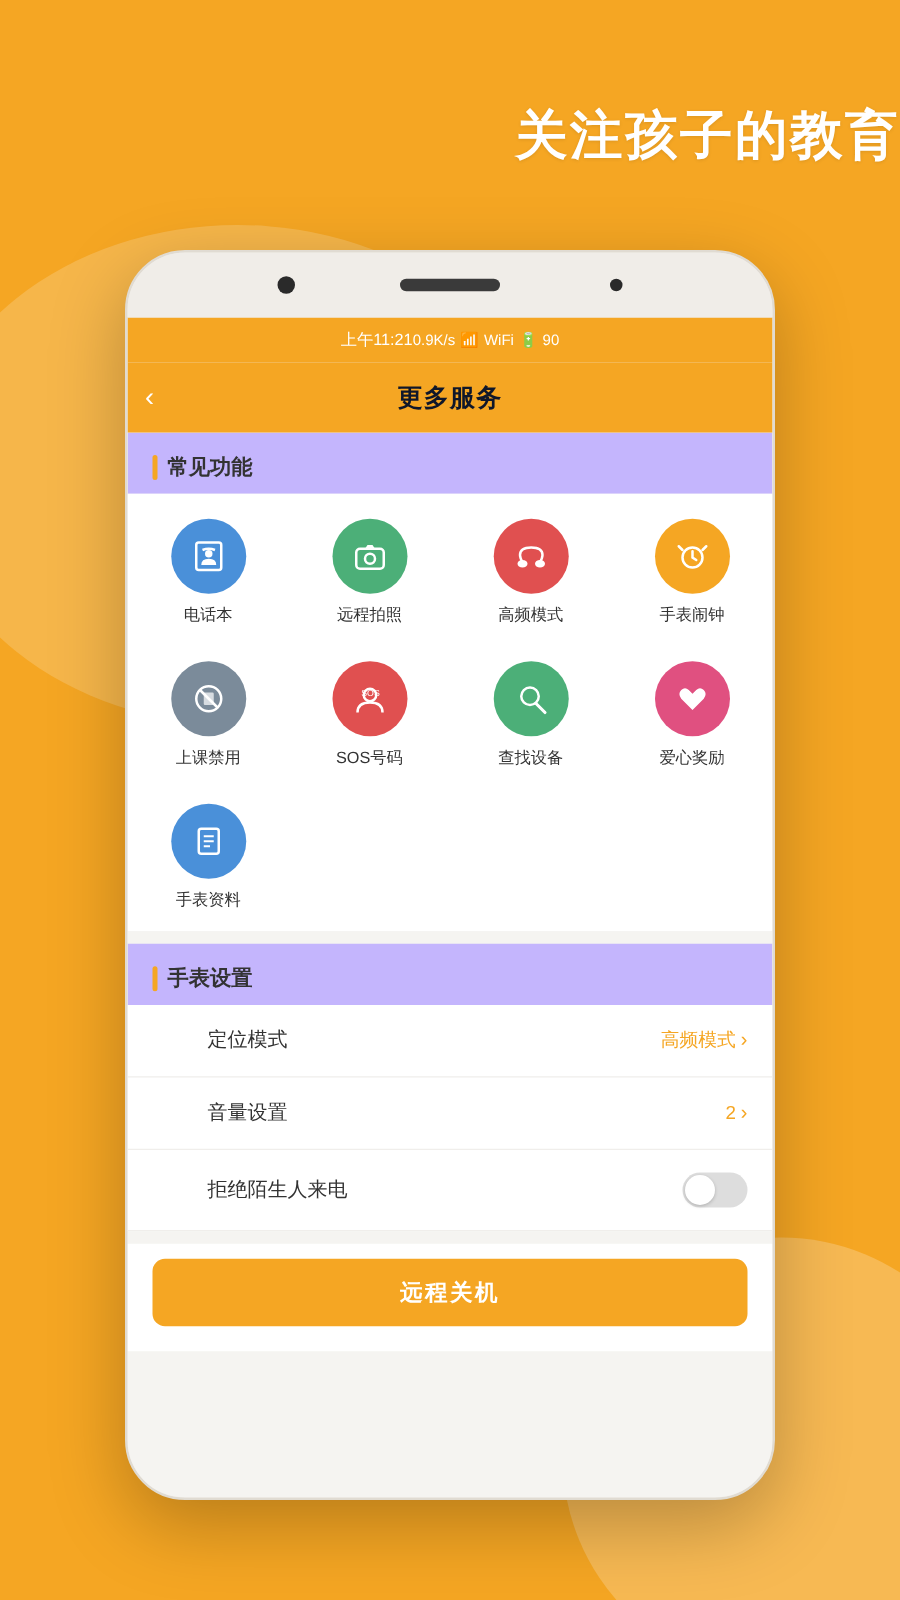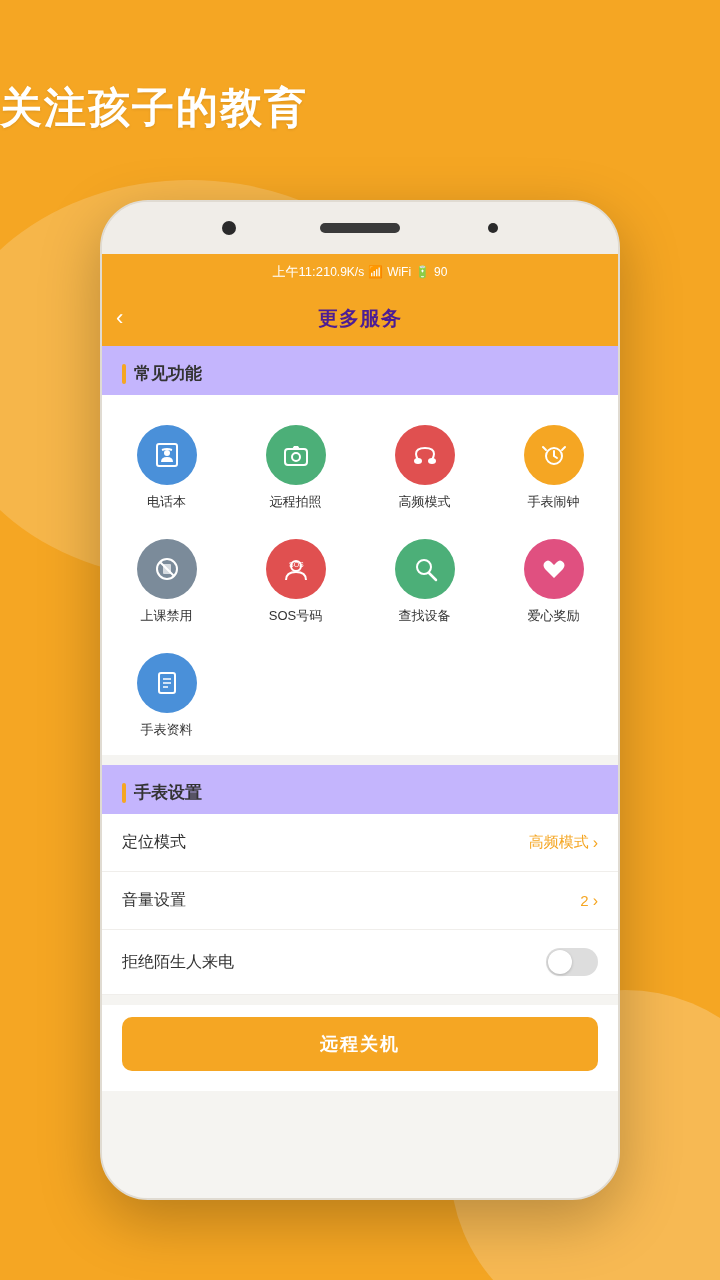--- a/index.html
+++ b/index.html
@@ -25,21 +25,21 @@
       width: 350px; height: 350px;
       background: rgba(255,255,255,0.22);
       border-radius: 50%;
       z-index: 0;
     }
 
     .headline {
       position: absolute;
       top: 80px;
       width: 100%;
-      text-align: left;
+      text-align: right;
       font-size: 42px;
       font-weight: bold;
       color: white;
       letter-spacing: 2px;
       z-index: 2;
       text-shadow: 0 1px 3px rgba(0,0,0,0.1);
     }
 
     
     .phone-mockup {
@@ -123,21 +123,21 @@
     .back-btn {
       position: absolute;
       left: 14px;
       font-size: 22px;
       color: white;
       cursor: pointer;
     }
     .header-title {
       font-size: 20px;
       font-weight: bold;
-      color: #4c1d95;
+      color: #0f172a;
       letter-spacing: 1px;
     }
 
     
     .phone-content {
       width: 100%;
       background: #f5f4f1;
       height: calc(100% - 52px - 36px - 56px);
       overflow-y: auto;
     }
@@ -163,21 +163,21 @@
       font-weight: bold;
       color: #333;
     }
 
     
     .icon-grid {
       display: grid;
       grid-template-columns: repeat(4, 1fr);
       gap: 0;
       background: white;
-      padding: 18px 0 0 0;
+      padding: 8px 0 0 0;
     }
     .icon-item {
       display: flex;
       flex-direction: column;
       align-items: center;
       padding: 12px 8px 16px 8px;
       cursor: pointer;
     }
     .icon-circle {
       width: 60px;
@@ -219,20 +219,21 @@
       display: flex;
       align-items: center;
       justify-content: space-between;
       padding: 18px 20px;
       border-bottom: 1px solid #f0eeeb;
       cursor: pointer;
     }
     .settings-label {
       font-size: 16px;
       color: #333;
+      margin-left: 44px;
     }
     .settings-value {
       display: flex;
       align-items: center;
       gap: 4px;
       color: #F5A623;
       font-size: 15px;
       justify-content: space-between;
     }
     .chevron {

